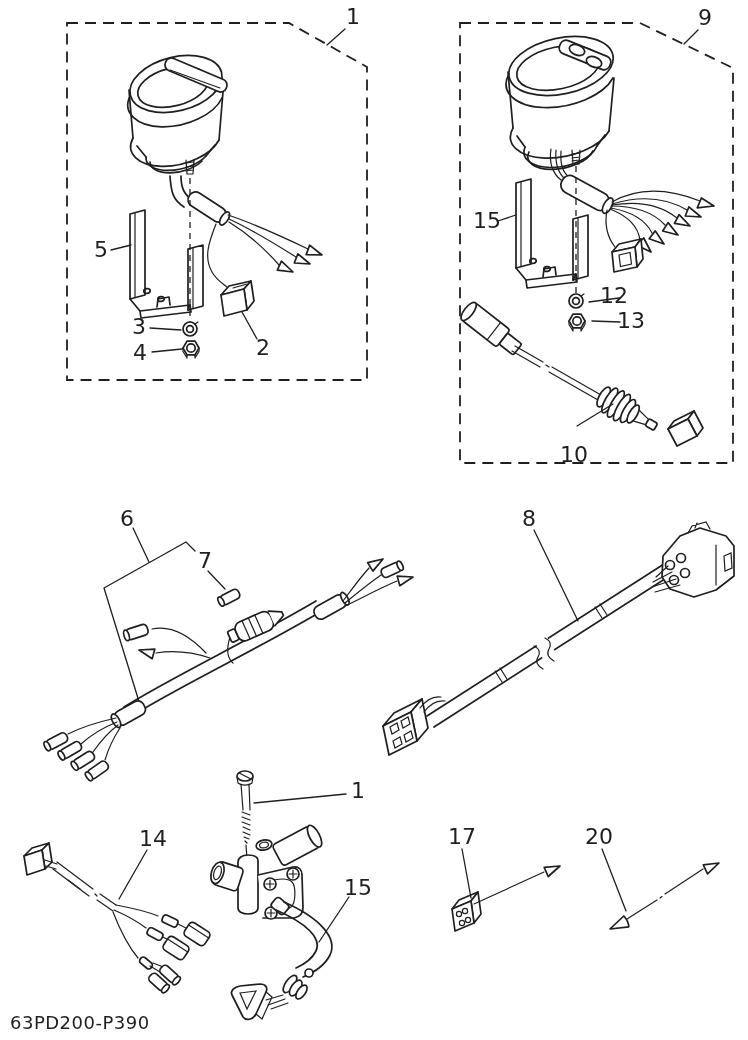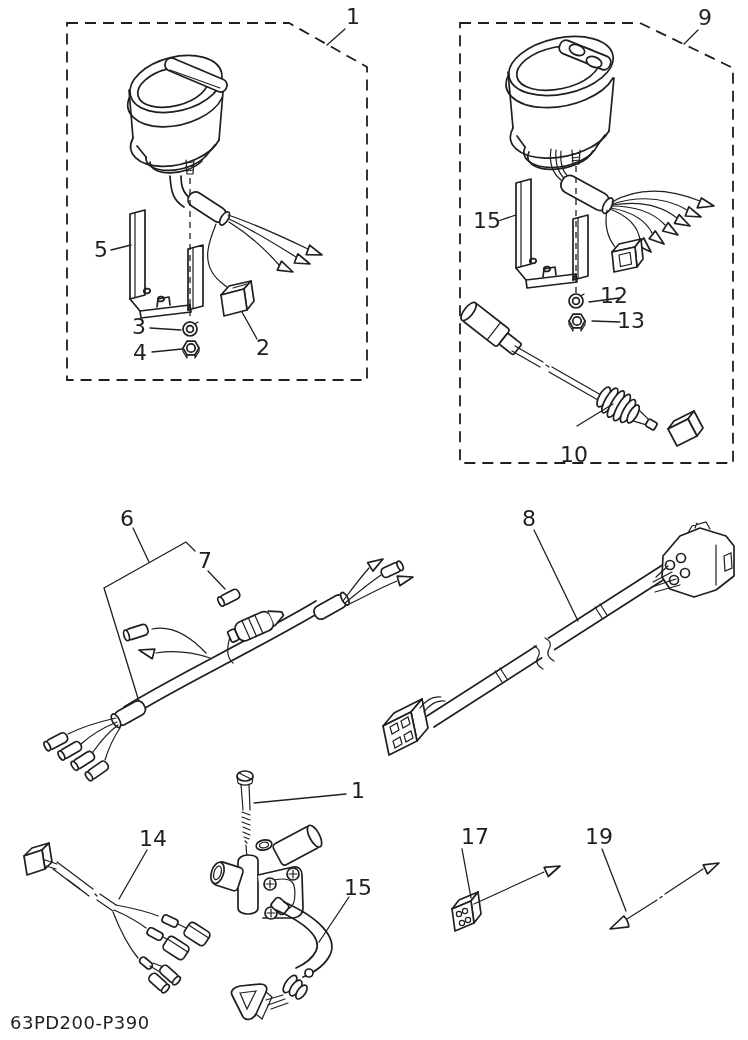--- a/index.html
+++ b/index.html
@@ -428,18 +428,18 @@
 <div class="callout" style="left:205px;top:561px">7</div>
 <div class="callout" style="left:529px;top:519px">8</div>
 <div class="callout" style="left:705px;top:18px">9</div>
 <div class="callout" style="left:574px;top:455px">10</div>
 <div class="callout" style="left:487px;top:221px">15</div>
 <div class="callout" style="left:614px;top:296px">12</div>
 <div class="callout" style="left:631px;top:321px">13</div>
 <div class="callout" style="left:153px;top:839px">14</div>
 <div class="callout" style="left:358px;top:888px">15</div>
 <div class="callout" style="left:358px;top:791px">1</div>
-<div class="callout" style="left:475px;top:837px">17</div>
-<div class="callout" style="left:599px;top:837px">19</div>
+<div class="callout" style="left:462px;top:837px">17</div>
+<div class="callout" style="left:599px;top:837px">20</div>
 
 <div class="code">63PD200-P390</div>
 
 </div>
 
 </body></html>

